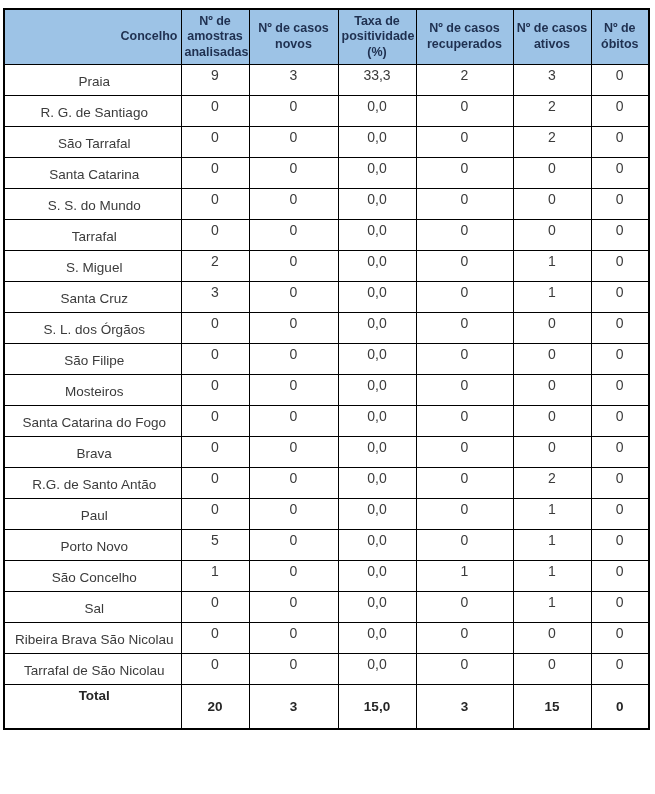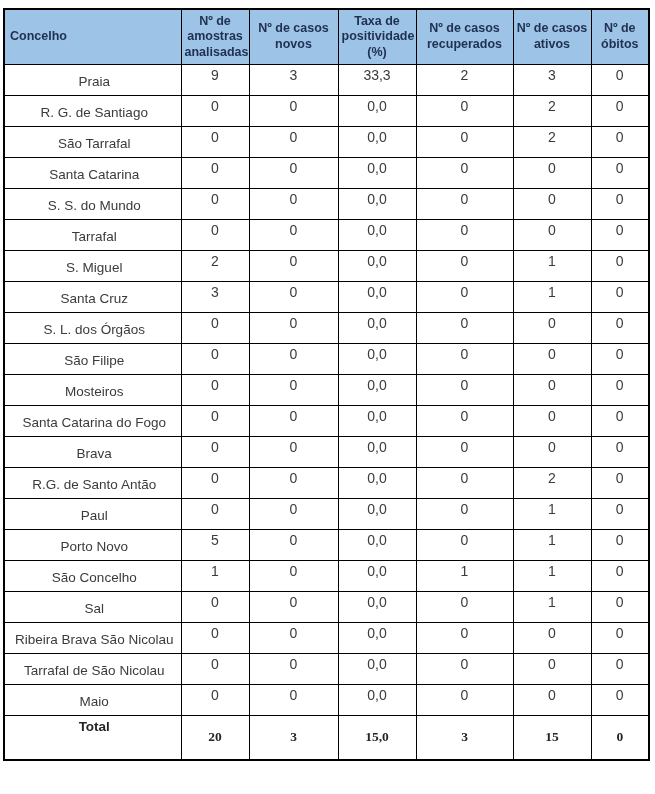--- a/index.html
+++ b/index.html
@@ -35,22 +35,22 @@
     font-weight: bold;
     font-size: 12.5px;
     line-height: 1.25;
     border: 1px solid #000000;
     text-align: center;
     vertical-align: middle;
     padding: 2px 3px;
     height: 50px;
   }
   th.first {
-    text-align: left;
-    padding-left: 5px;
+    text-align: right;
+    padding-left: 20px;
   }
   td {
     border: 1px solid #000000;
     color: #3B3B3B;
     padding: 0;
   }
   tbody tr { height: 31px; }
   td.name {
     font-size: 13.5px;
     text-align: center;
@@ -71,21 +71,20 @@
     color: #262626;
     vertical-align: top;
     padding-top: 3px;
   }
   tr.total-row td.num {
     font-weight: bold;
     color: #262626;
     font-size: 13.5px;
     vertical-align: middle;
     padding-top: 0;
-    font-family: Liberation Serif, serif;
   }
 </style>
 </head>
 <body>
 
 <div class="table-wrap">
   <table>
     <colgroup>
       <col class="c0">
         <col class="c1">
@@ -281,29 +280,20 @@
         </tr>
         <tr>
           <td class="name">Tarrafal de São Nicolau</td>
           <td class="num">0</td>
           <td class="num">0</td>
           <td class="num">0,0</td>
           <td class="num">0</td>
           <td class="num">0</td>
           <td class="num">0</td>
         </tr>
-        <tr>
-          <td class="name">Maio</td>
-          <td class="num">0</td>
-          <td class="num">0</td>
-          <td class="num">0,0</td>
-          <td class="num">0</td>
-          <td class="num">0</td>
-          <td class="num">0</td>
-        </tr>
         <tr class="total-row">
         <td class="name">Total</td>
         <td class="num">20</td>
         <td class="num">3</td>
         <td class="num">15,0</td>
         <td class="num">3</td>
         <td class="num">15</td>
         <td class="num">0</td>
       </tr>
     </tbody>

